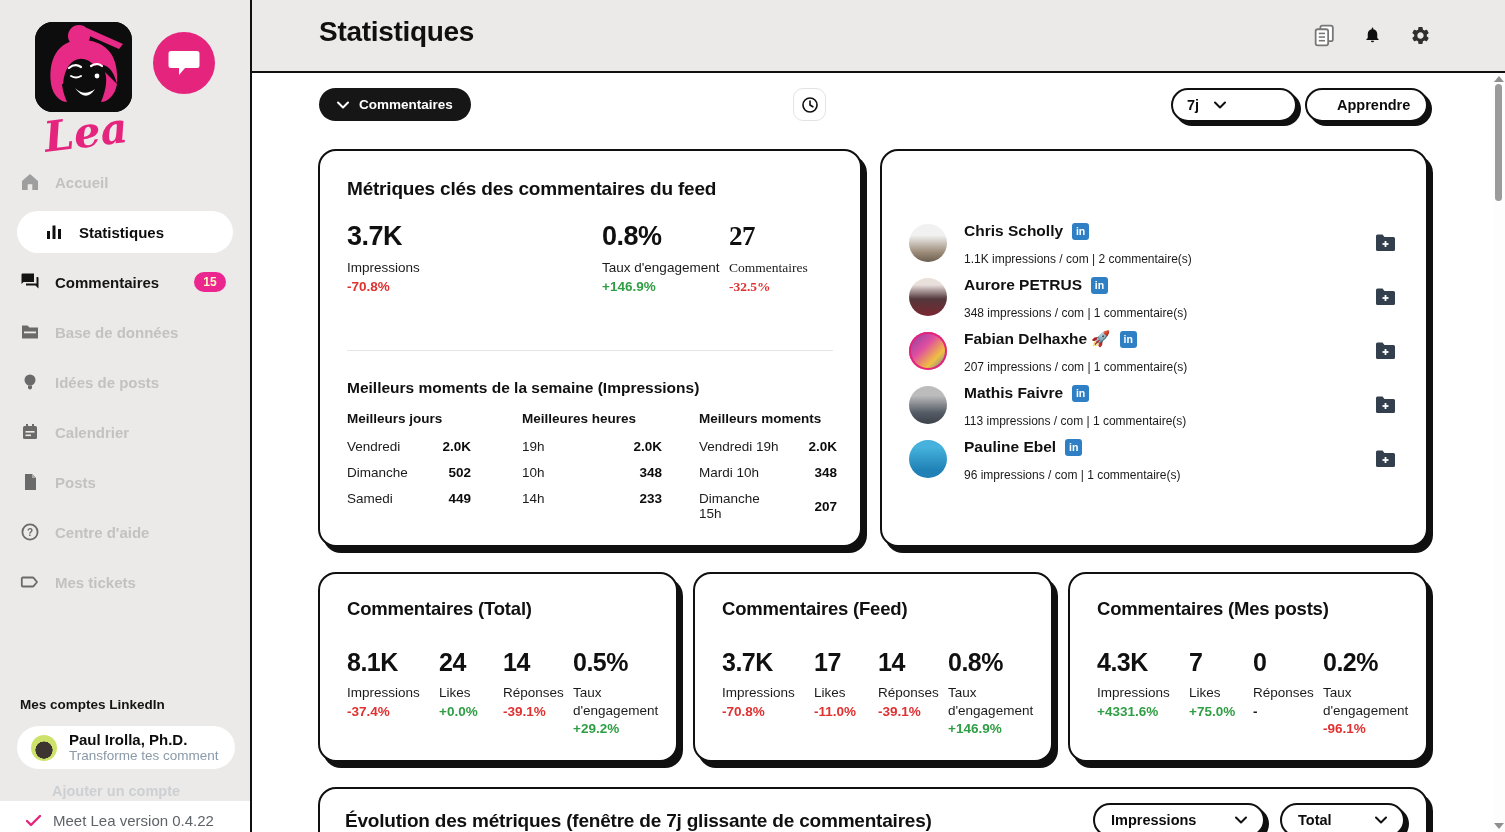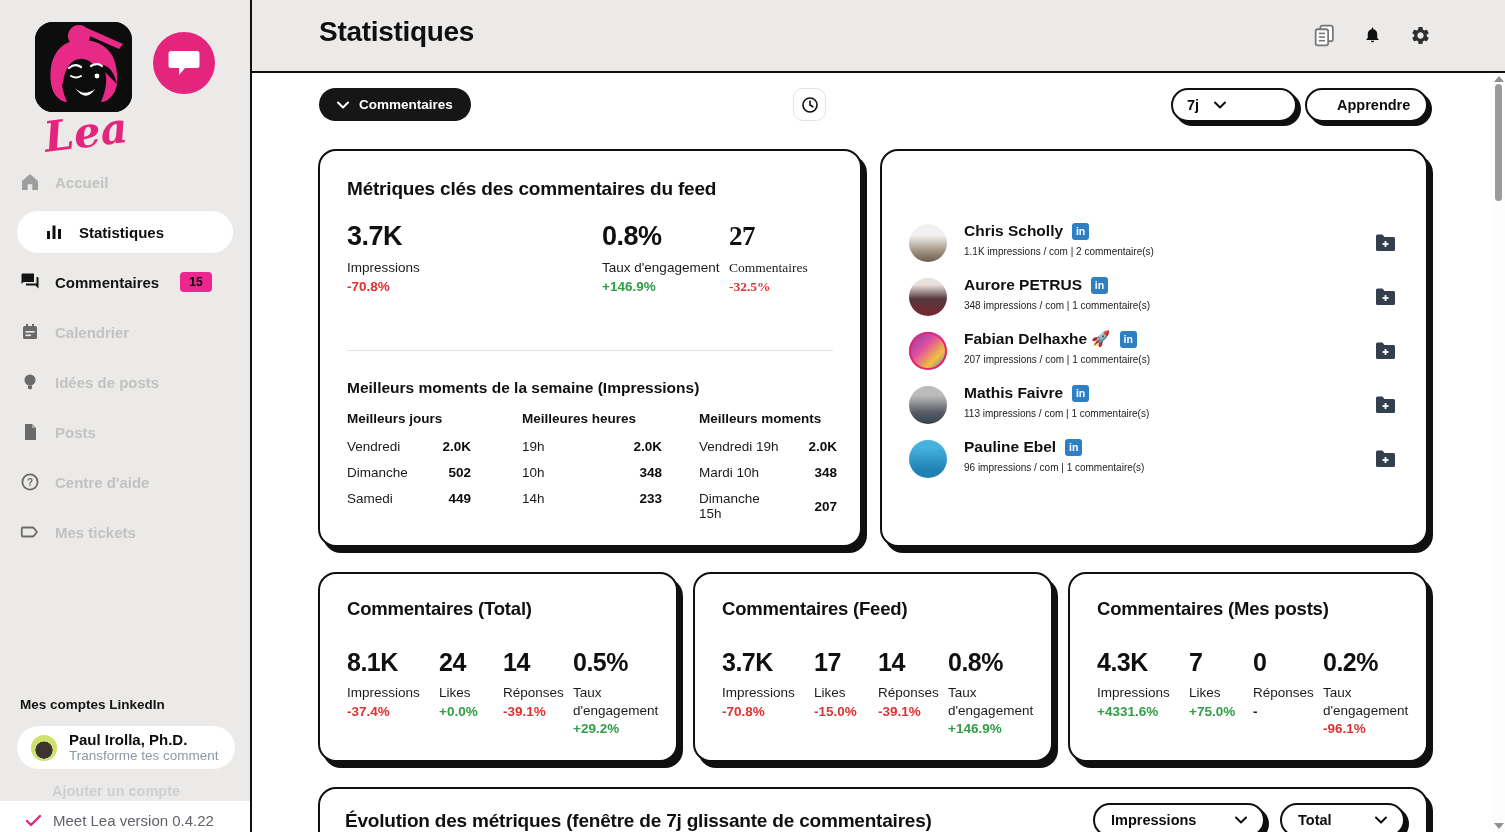--- a/index.html
+++ b/index.html
@@ -16,22 +16,22 @@
     border-radius:50%; background:#e5247e; display:flex; align-items:center; justify-content:center; }
   .lea-script { position:absolute; left:44px; top:108px; font-family:"DejaVu Serif",serif;
     font-style:italic; font-weight:bold; font-size:42px; color:#e5247e; transform:rotate(-7deg); }
   .nav { position:absolute; left:0; top:157px; width:100%; }
   .nav-item { height:50px; display:flex; align-items:center; gap:15px; padding-left:20px;
     font-size:15px; font-weight:700; color:#c2c2c2; cursor:pointer; }
   .nav-item .nico { width:20px; height:20px; flex:0 0 20px; display:flex; align-items:center; justify-content:center; }
   .nav-item.enabled { color:#141414; }
   .nav-item.active { background:#fff; margin:4px 17px; height:42px; border-radius:22px;
     padding-left:27px; color:#0c0c0c; }
-  .badge { margin-left:6px; background:#ec268f; color:#000000; font-size:12px; font-weight:700;
-    border-radius:4px; padding:3px 9px; }
+  .badge { margin-left:20px; background:#ec268f; color:#fef9c3; font-size:12px; font-weight:700;
+    border-radius:10px; padding:3px 9px; }
   .accounts-label { position:absolute; left:20px; top:697px; font-size:13.5px; font-weight:700; color:#141414; }
   .account-card { position:absolute; left:17px; top:726px; width:218px; height:43px; background:#fff;
     border-radius:22px; display:flex; align-items:center; padding-left:14px; gap:12px; cursor:pointer; }
   .account-avatar { width:26px; height:26px; border-radius:50%;
     background:radial-gradient(circle at 50% 58%, #3c3430 0 42%, #cde26a 44%); }
   .account-name { font-size:15px; font-weight:700; color:#0c0c0c; line-height:1.15; }
   .account-sub { font-size:13.5px; color:#8a99a8; line-height:1.15; }
   .ghost-add { position:absolute; left:52px; top:783px; font-size:14.5px; font-weight:700; color:#cdd0d3; }
   .version-bar { position:absolute; left:0; top:793px; width:250px; height:39px; background:#fff;
     display:flex; align-items:center; gap:12px; padding-left:26px;margin-top:8px; }
@@ -81,21 +81,21 @@
   .av1 { background:linear-gradient(180deg,#f1f1f1 30%,#9b8a77 75%,#6c5f51); }
   .av2 { background:linear-gradient(180deg,#e9e0dc 18%,#53383c 55%,#7a2630); }
   .av3 { background:linear-gradient(135deg,#7b3fa0,#e04fa0 40%,#f0c040 70%,#3a6fd0); box-shadow:0 0 0 2px #e5247e inset; }
   .av4 { background:linear-gradient(180deg,#bcbcbc 25%,#555c66 70%,#3c424a); }
   .av5 { background:linear-gradient(180deg,#45b1dc 20%,#1f81b5 80%); }
   .pmain { position:absolute; left:82px; top:5px; }
   .pname-row { display:flex; align-items:center; gap:9px; }
   .pname { font-size:15.5px; font-weight:700; }
   .li-badge { width:17px; height:17px; background:#2e7fc4; border-radius:3px; color:#fff;
     font-size:10.5px; font-weight:700; display:flex; align-items:center; justify-content:center; cursor:pointer; }
-  .pstats { font-size:10px; color:#1b1b1b; margin-top:6px; }
+  .pstats { font-size:12px; color:#1b1b1b; margin-top:12px; }
   .folder-btn { position:absolute; right:30px; top:17px; width:21px; height:18px; cursor:pointer; }
 
   .sm-card .card-title { top:24px; font-size:18.5px; }
   .sm-card .metric .val { font-size:25px; }
 
   
   .scroll-rail { position:absolute; right:0; top:73px; width:12px; height:759px; background:#fdfdfd; }
   .scroll-up, .scroll-down { position:absolute; left:1px; width:0; height:0; cursor:pointer;
     border-left:5px solid transparent; border-right:5px solid transparent; }
   .scroll-up { top:3px; border-bottom:6px solid #8f8f8f; }
@@ -156,37 +156,46 @@
               <path d="M14 10 H3.5 L1.5 12 V2.5 a1 1 0 0 1 1-1 H14 Z" fill="#141414"></path>
               <path d="M16.5 5 h1 a1 1 0 0 1 1 1 v10.5 l-3-3 H6 v-2 h10.5 Z" fill="#141414"></path>
             </svg>
         </span>
         <span>Commentaires</span>
         <span class="badge">15</span>
       </div>
       <div class="nav-item">
         <span class="nico">
           <svg width="20" height="20" viewBox="0 0 20 20">
+              <path d="M2 3.5 h5.5 l2 2 H18 v11 H2 Z" fill="#6a6a6a"></path>
+              <rect x="4" y="9.5" width="12" height="1.8" fill="#ebeae8"></rect>
+            </svg>
+        </span>
+        <span>Base de données</span>
+      </div>
+      <div class="nav-item">
+        <span class="nico">
+          <svg width="20" height="20" viewBox="0 0 20 20">
+              <circle cx="10" cy="8" r="5.5" fill="#6a6a6a"></circle>
+              <path d="M8 13.5 h4 v2 a2 2 0 0 1 -4 0 Z" fill="#6a6a6a"></path>
+            </svg>
+        </span>
+        <span>Idées de posts</span>
+      </div>
+      <div class="nav-item">
+        <span class="nico">
+          <svg width="20" height="20" viewBox="0 0 20 20">
               <rect x="3" y="4" width="14" height="13" rx="1.5" fill="#6a6a6a"></rect>
               <rect x="6" y="2" width="2" height="3.5" fill="#6a6a6a"></rect>
               <rect x="12" y="2" width="2" height="3.5" fill="#6a6a6a"></rect>
               <rect x="5.5" y="9" width="9" height="1.6" fill="#ebeae8"></rect>
               <rect x="5.5" y="12.5" width="5.5" height="1.6" fill="#ebeae8"></rect>
             </svg>
         </span>
         <span>Calendrier</span>
-      </div>
-      <div class="nav-item">
-        <span class="nico">
-          <svg width="20" height="20" viewBox="0 0 20 20">
-              <circle cx="10" cy="8" r="5.5" fill="#6a6a6a"></circle>
-              <path d="M8 13.5 h4 v2 a2 2 0 0 1 -4 0 Z" fill="#6a6a6a"></path>
-            </svg>
-        </span>
-        <span>Idées de posts</span>
       </div>
       <div class="nav-item">
         <span class="nico">
           <svg width="20" height="20" viewBox="0 0 20 20">
               <path d="M5 2 h7 l4 4 v12 H5 Z" fill="#6a6a6a"></path>
               <path d="M12 2 l4 4 h-4 Z" fill="#a9a9a9"></path>
             </svg>
         </span>
         <span>Posts</span>
       </div>
@@ -465,21 +474,21 @@
   <div class="card sm-card" style="left:693px; top:572px; width:360px; height:190px;">
     <div class="card-title">Commentaires (Feed)</div>
     <div class="metric" style="left:27px; top:74px; width:86px;">
       <div class="val">3.7K</div>
       <div class="lbl">Impressions</div>
       <div class="delta down">-70.8%</div>
     </div>
     <div class="metric" style="left:119px; top:74px; width:56px;">
       <div class="val">17</div>
       <div class="lbl">Likes</div>
-      <div class="delta down">-15.0%</div>
+      <div class="delta down">-11.0%</div>
     </div>
     <div class="metric" style="left:183px; top:74px; width:66px;">
       <div class="val">14</div>
       <div class="lbl">Réponses</div>
       <div class="delta down">-39.1%</div>
     </div>
     <div class="metric" style="left:253px; top:74px; width:92px;">
       <div class="val">0.8%</div>
       <div class="lbl">Taux d'engagement</div>
       <div class="delta up">+146.9%</div>

